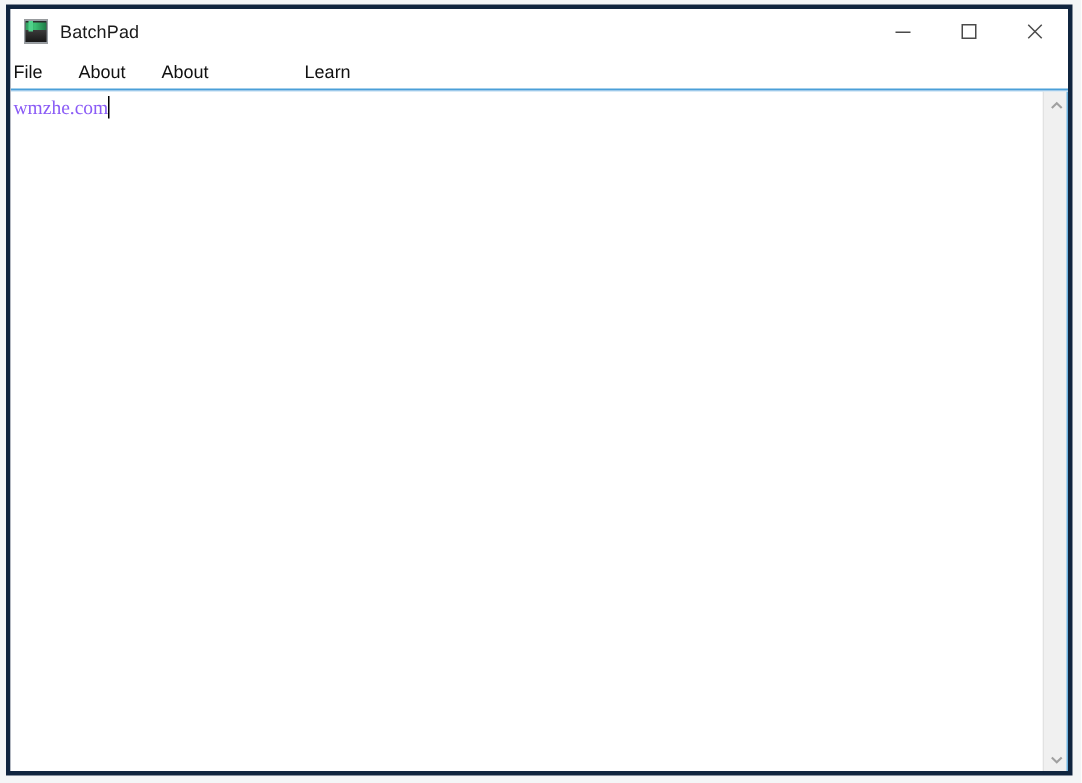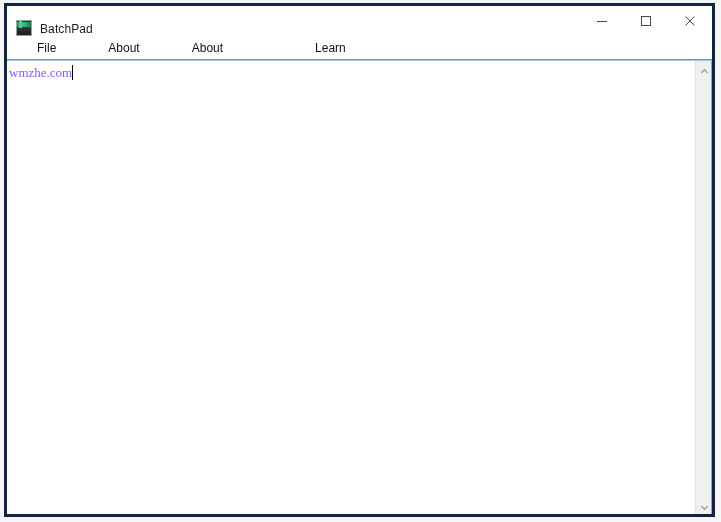--- a/index.html
+++ b/index.html
@@ -46,21 +46,21 @@
     overflow: hidden;
   }
 
   
   #titlebar {
     position: relative;
     height: 30px;
     flex: 0 0 30px;
     background: #ffffff;
     display: flex;
-    align-items: flex-end;
+    align-items: center;
     user-select: none;
   }
 
   #app-icon {
     width: 16px;
     height: 16px;
     margin-left: 9px;
     margin-right: 8px;
     flex: 0 0 16px;
     position: relative;
@@ -115,25 +115,24 @@
   .winbtn svg { display:block; }
   .winbtn .stroke { stroke: #4a4a4a; stroke-width: 1; fill: none; }
 
   
   #menubar {
     flex: 0 0 24px;
     height: 24px;
     background: #ffffff;
     display: flex;
     align-items: center;
-    padding-left: 30px;
+    padding-left: 2px;
     border-bottom: 1px solid #4a9fd8;
     box-sizing: border-box;
     user-select: none;
-    gap: 28px;
   }
   .menu-item {
     font-size: 12px;
     color: #111111;
     margin-right: 24px;
     white-space: nowrap;
     cursor: default;
   }
   .menu-item:last-child { margin-right: 0; margin-left: 40px; }
 

